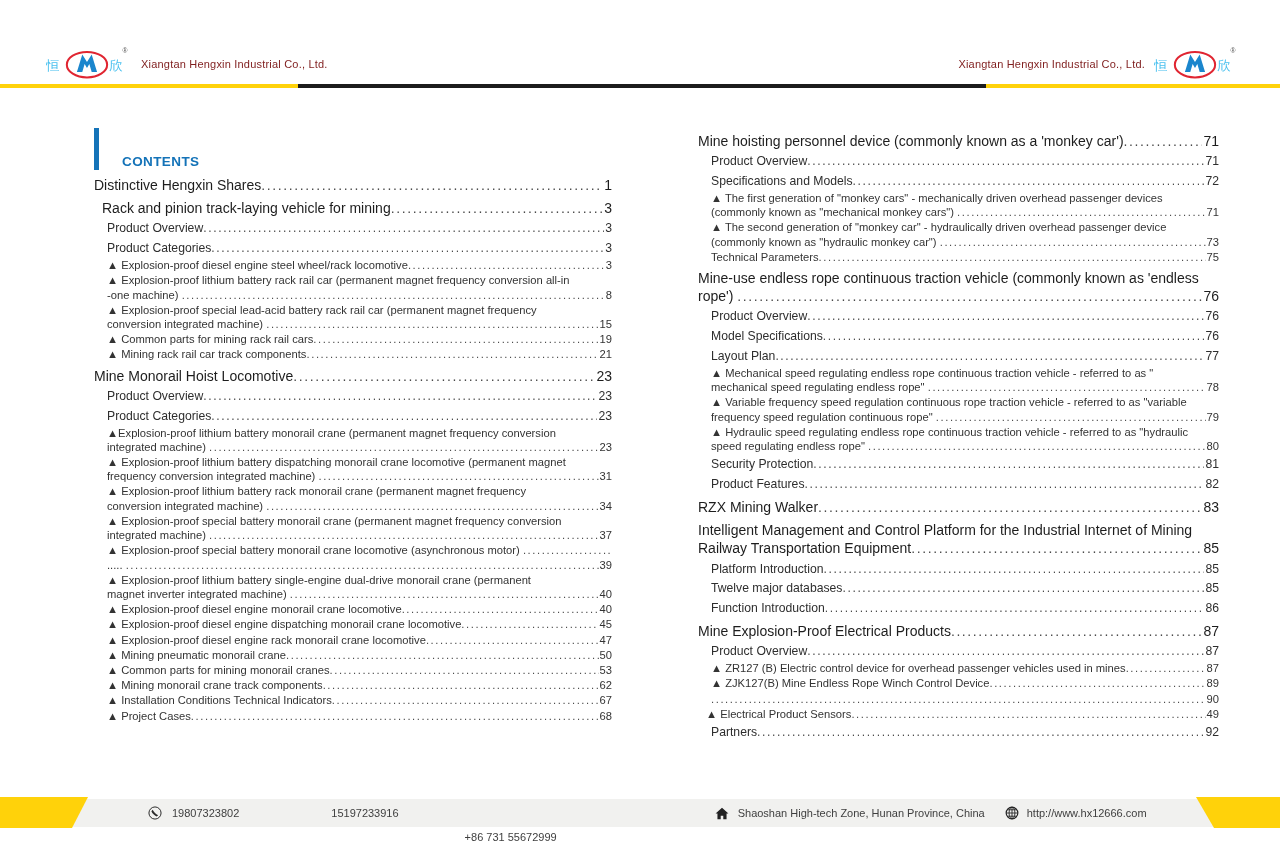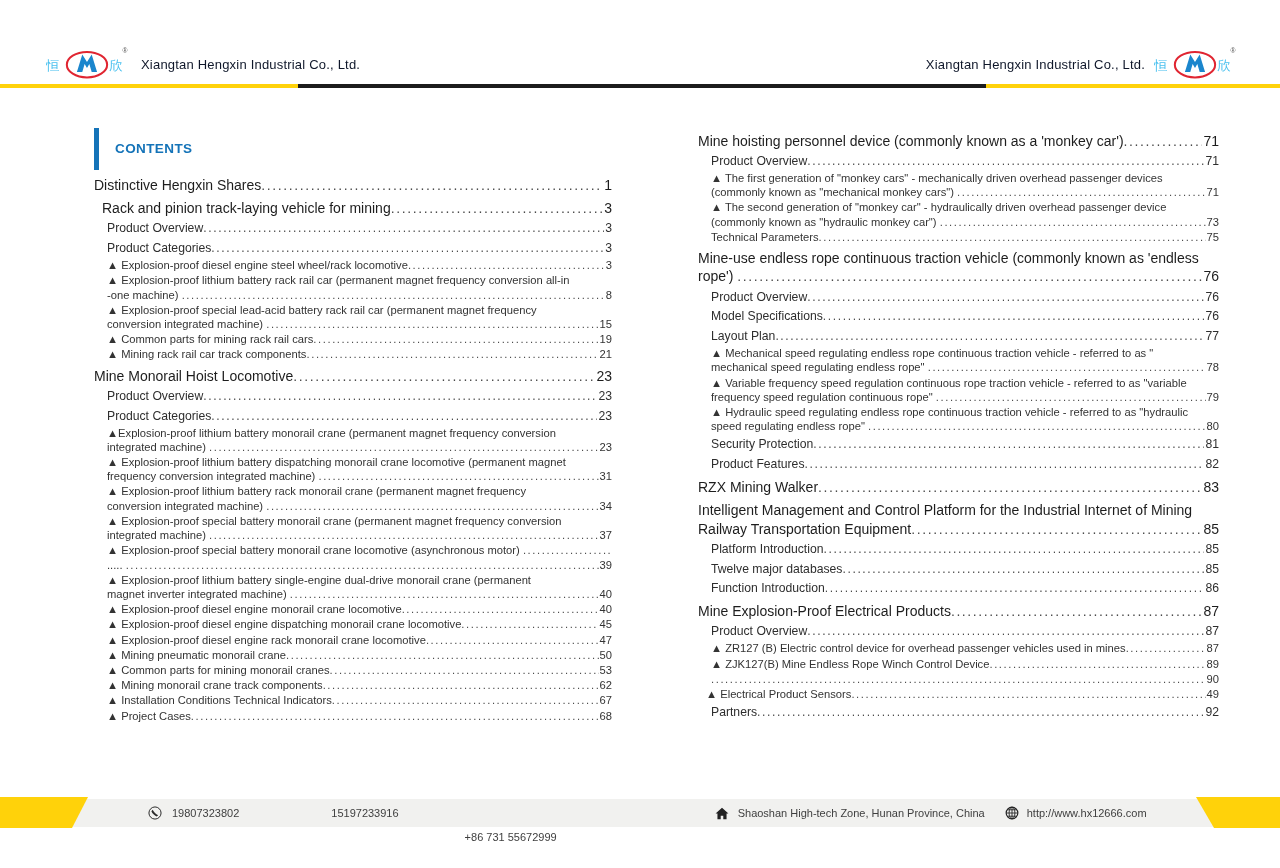--- a/index.html
+++ b/index.html
@@ -5,34 +5,34 @@
   html,body { margin:0; padding:0; background:#ffffff; }
   .page {
     position:relative; width:1280px; height:868px; overflow:hidden;
     background:#ffffff; font-family:"Liberation Sans", sans-serif; color:#333;
   }
 
   
   .brand { position:absolute; top:42px; display:flex; align-items:center; gap:9px; }
   .brand-left  { left:46px; }
   .brand-right { right:40px; }
-  .brand .company { font-size:13px; color:#0f172a; letter-spacing:.2px; }
+  .brand .company { font-size:11px; color:#7f1d1d; letter-spacing:.2px; }
   .logo-svg { display:block; }
 
   .header-rule { position:absolute; top:84px; left:0; width:1280px; height:4px; display:flex; }
   .rule-yellow-l { width:298px; background:#ffd20a; }
   .rule-black    { width:688px; background:#1c1c1c; }
   .rule-yellow-r { flex:1;      background:#ffd20a; }
 
   
   .toc-col { position:absolute; }
   #toc-left  { left:94px;  top:128px; width:518px; }
   #toc-right { left:698px; top:132px; width:521px; }
 
-  .contents-head { display:flex; align-items:center; gap:16px; height:42px; margin-bottom:6px; }
+  .contents-head { display:flex; align-items:flex-end; gap:23px; height:42px; margin-bottom:6px; }
   .contents-bar  { width:5px; height:42px; background:#1473b8; }
   .contents-title{ color:#1473b8; font-weight:bold; font-size:13.5px; letter-spacing:.4px; padding-bottom:1px; }
 
   .entry { }
   .entry .row { display:flex; align-items:baseline; }
   .entry .t   { white-space:pre; flex:0 1 auto; }
   .entry .leader { flex:1 1 auto; min-width:8px; overflow:hidden; white-space:nowrap; }
   .entry .leader::after {
     content:"......................................................................................................................................................................................................................";
     letter-spacing:1.6px; color:#4a4a4a;
@@ -315,20 +315,27 @@
           <span class="t">Mine hoisting personnel device (commonly known as a 'monkey car')</span>
           <span class="leader"></span>
           <span class="pg">71</span>
         </div>
       </div>
       <div class="entry e2">
         <div class="row">
           <span class="t">Product Overview</span>
           <span class="leader"></span>
           <span class="pg">71</span>
+        </div>
+      </div>
+      <div class="entry e2">
+        <div class="row">
+          <span class="t">Specifications and Models</span>
+          <span class="leader"></span>
+          <span class="pg">72</span>
         </div>
       </div>
       <div class="entry e3">
         <div class="row">
           <span class="t">▲ The first generation of "monkey cars" - mechanically driven overhead passenger devices</span>
         </div>
         <div class="row">
           <span class="t">(commonly known as "mechanical monkey cars") </span>
           <span class="leader"></span>
           <span class="pg">71</span>

